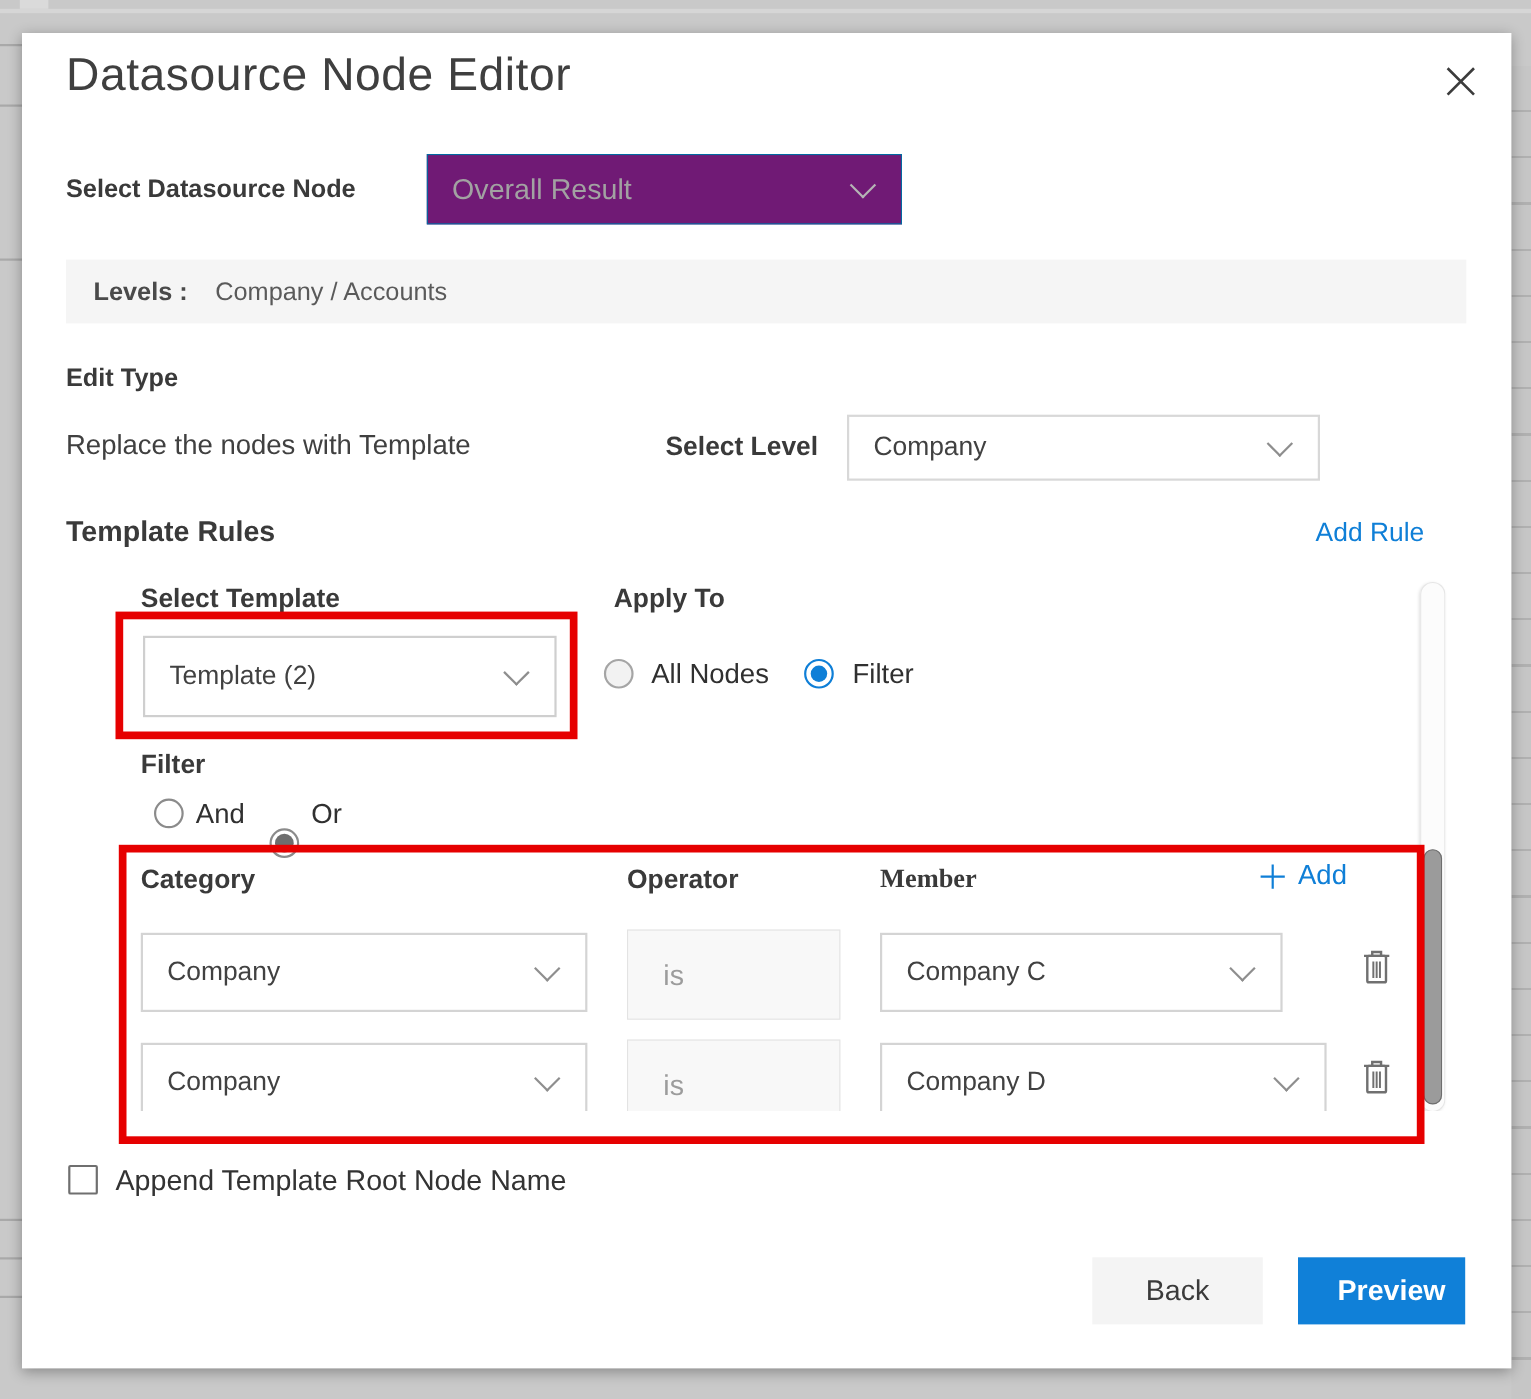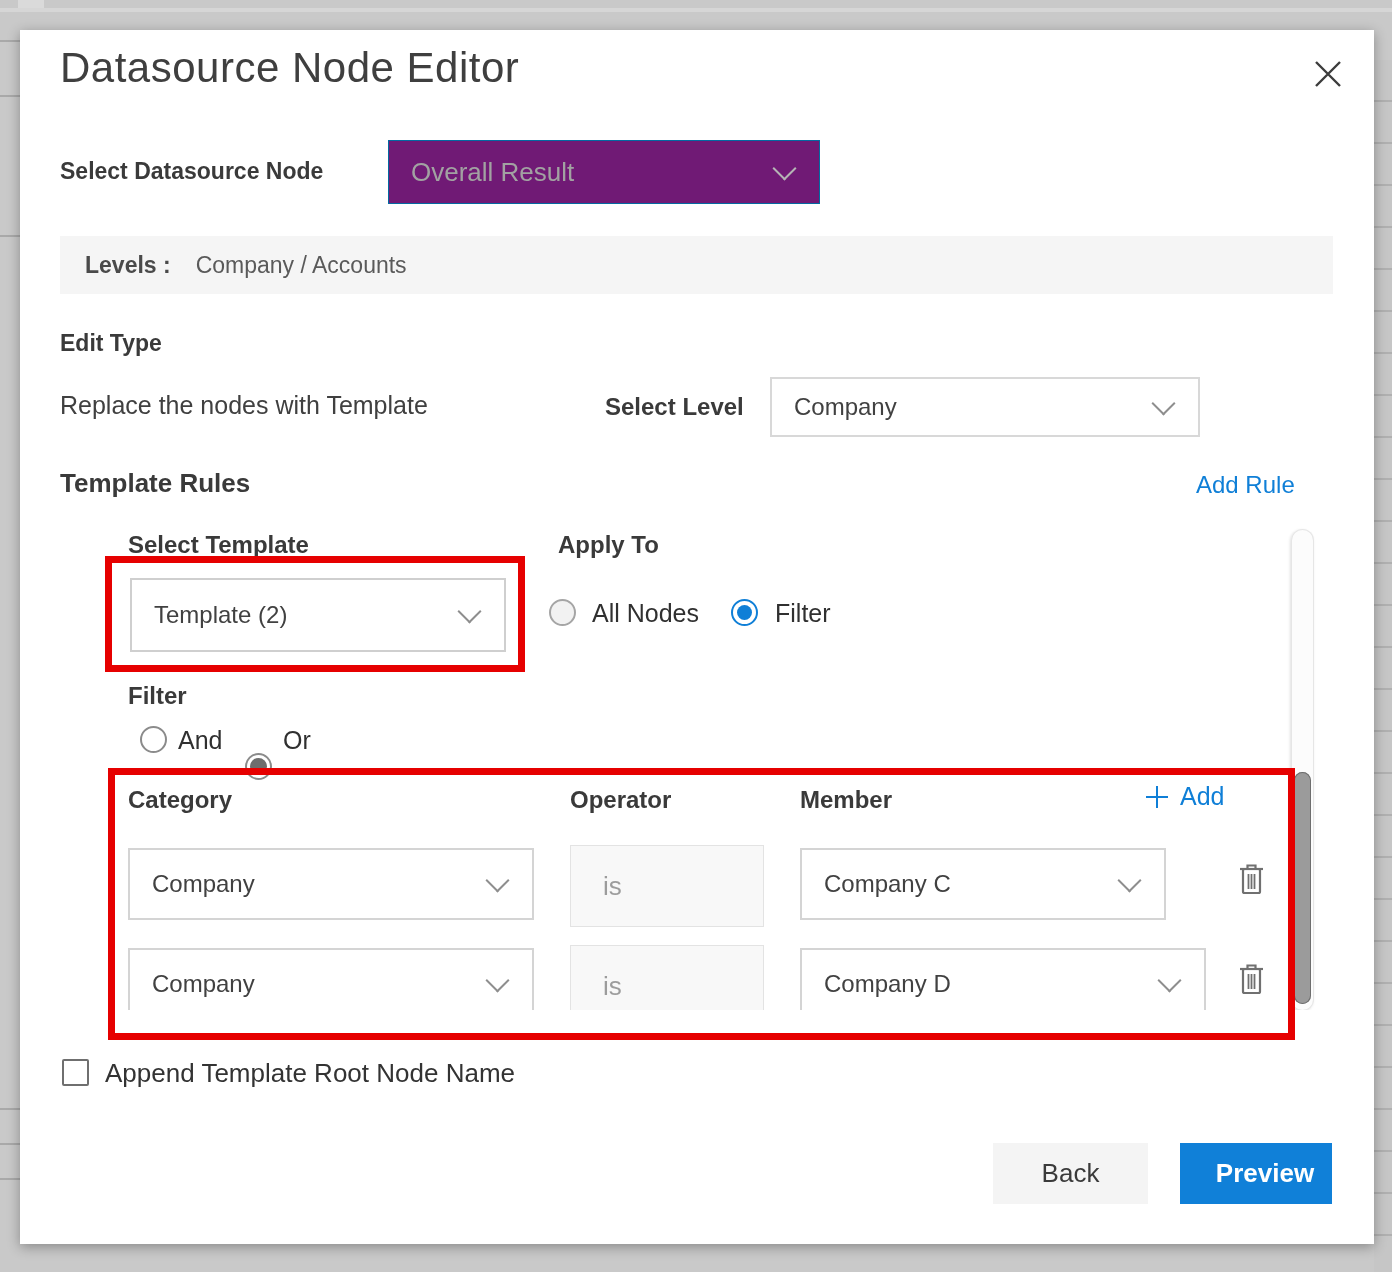--- a/index.html
+++ b/index.html
@@ -144,21 +144,21 @@
   <div class="abs radio-lbl" style="left:715px;top:72px;">Filter</div>
 
   <div class="abs lbl-bold" style="left:68px;top:155px;font-size:24px;">Filter</div>
   <div class="abs radio" style="left:80px;top:199px;border-color:#8b8b8b;"></div>
   <div class="abs radio-lbl" style="left:118px;top:199px;">And</div>
   <div class="abs radio sel-gray" style="left:185px;top:199px;"></div>
   <div class="abs radio-lbl" style="left:223px;top:199px;">Or</div>
 
   <div class="abs lbl-bold" style="left:68px;top:259px;font-size:24px;">Category</div>
   <div class="abs lbl-bold" style="left:510px;top:259px;font-size:24px;">Operator</div>
-  <div class="abs lbl-bold" style="left:740px;top:259px;font-size:24px;">Member</div>
+  <div class="abs lbl-bold" style="left:740px;top:259px;font-size:24px;font-family:Liberation Serif, serif;">Member</div>
 
   <div class="abs" style="left:1084px;top:255px;display:flex;align-items:center;cursor:pointer;">
     <svg width="26" height="26" viewBox="0 0 26 26" style="margin-right:10px;">
       <path d="M13 2v22M2 13h22" stroke="#0f7fd7" stroke-width="2" fill="none"></path>
     </svg>
     <span class="link-blue" style="font-size:25px;text-align:right;">Add</span>
   </div>
 
   <div class="abs dd" style="left:68px;top:321px;width:406px;height:72px;border-color:#d4d4d4;">
     <span class="dd-text">Company</span>

